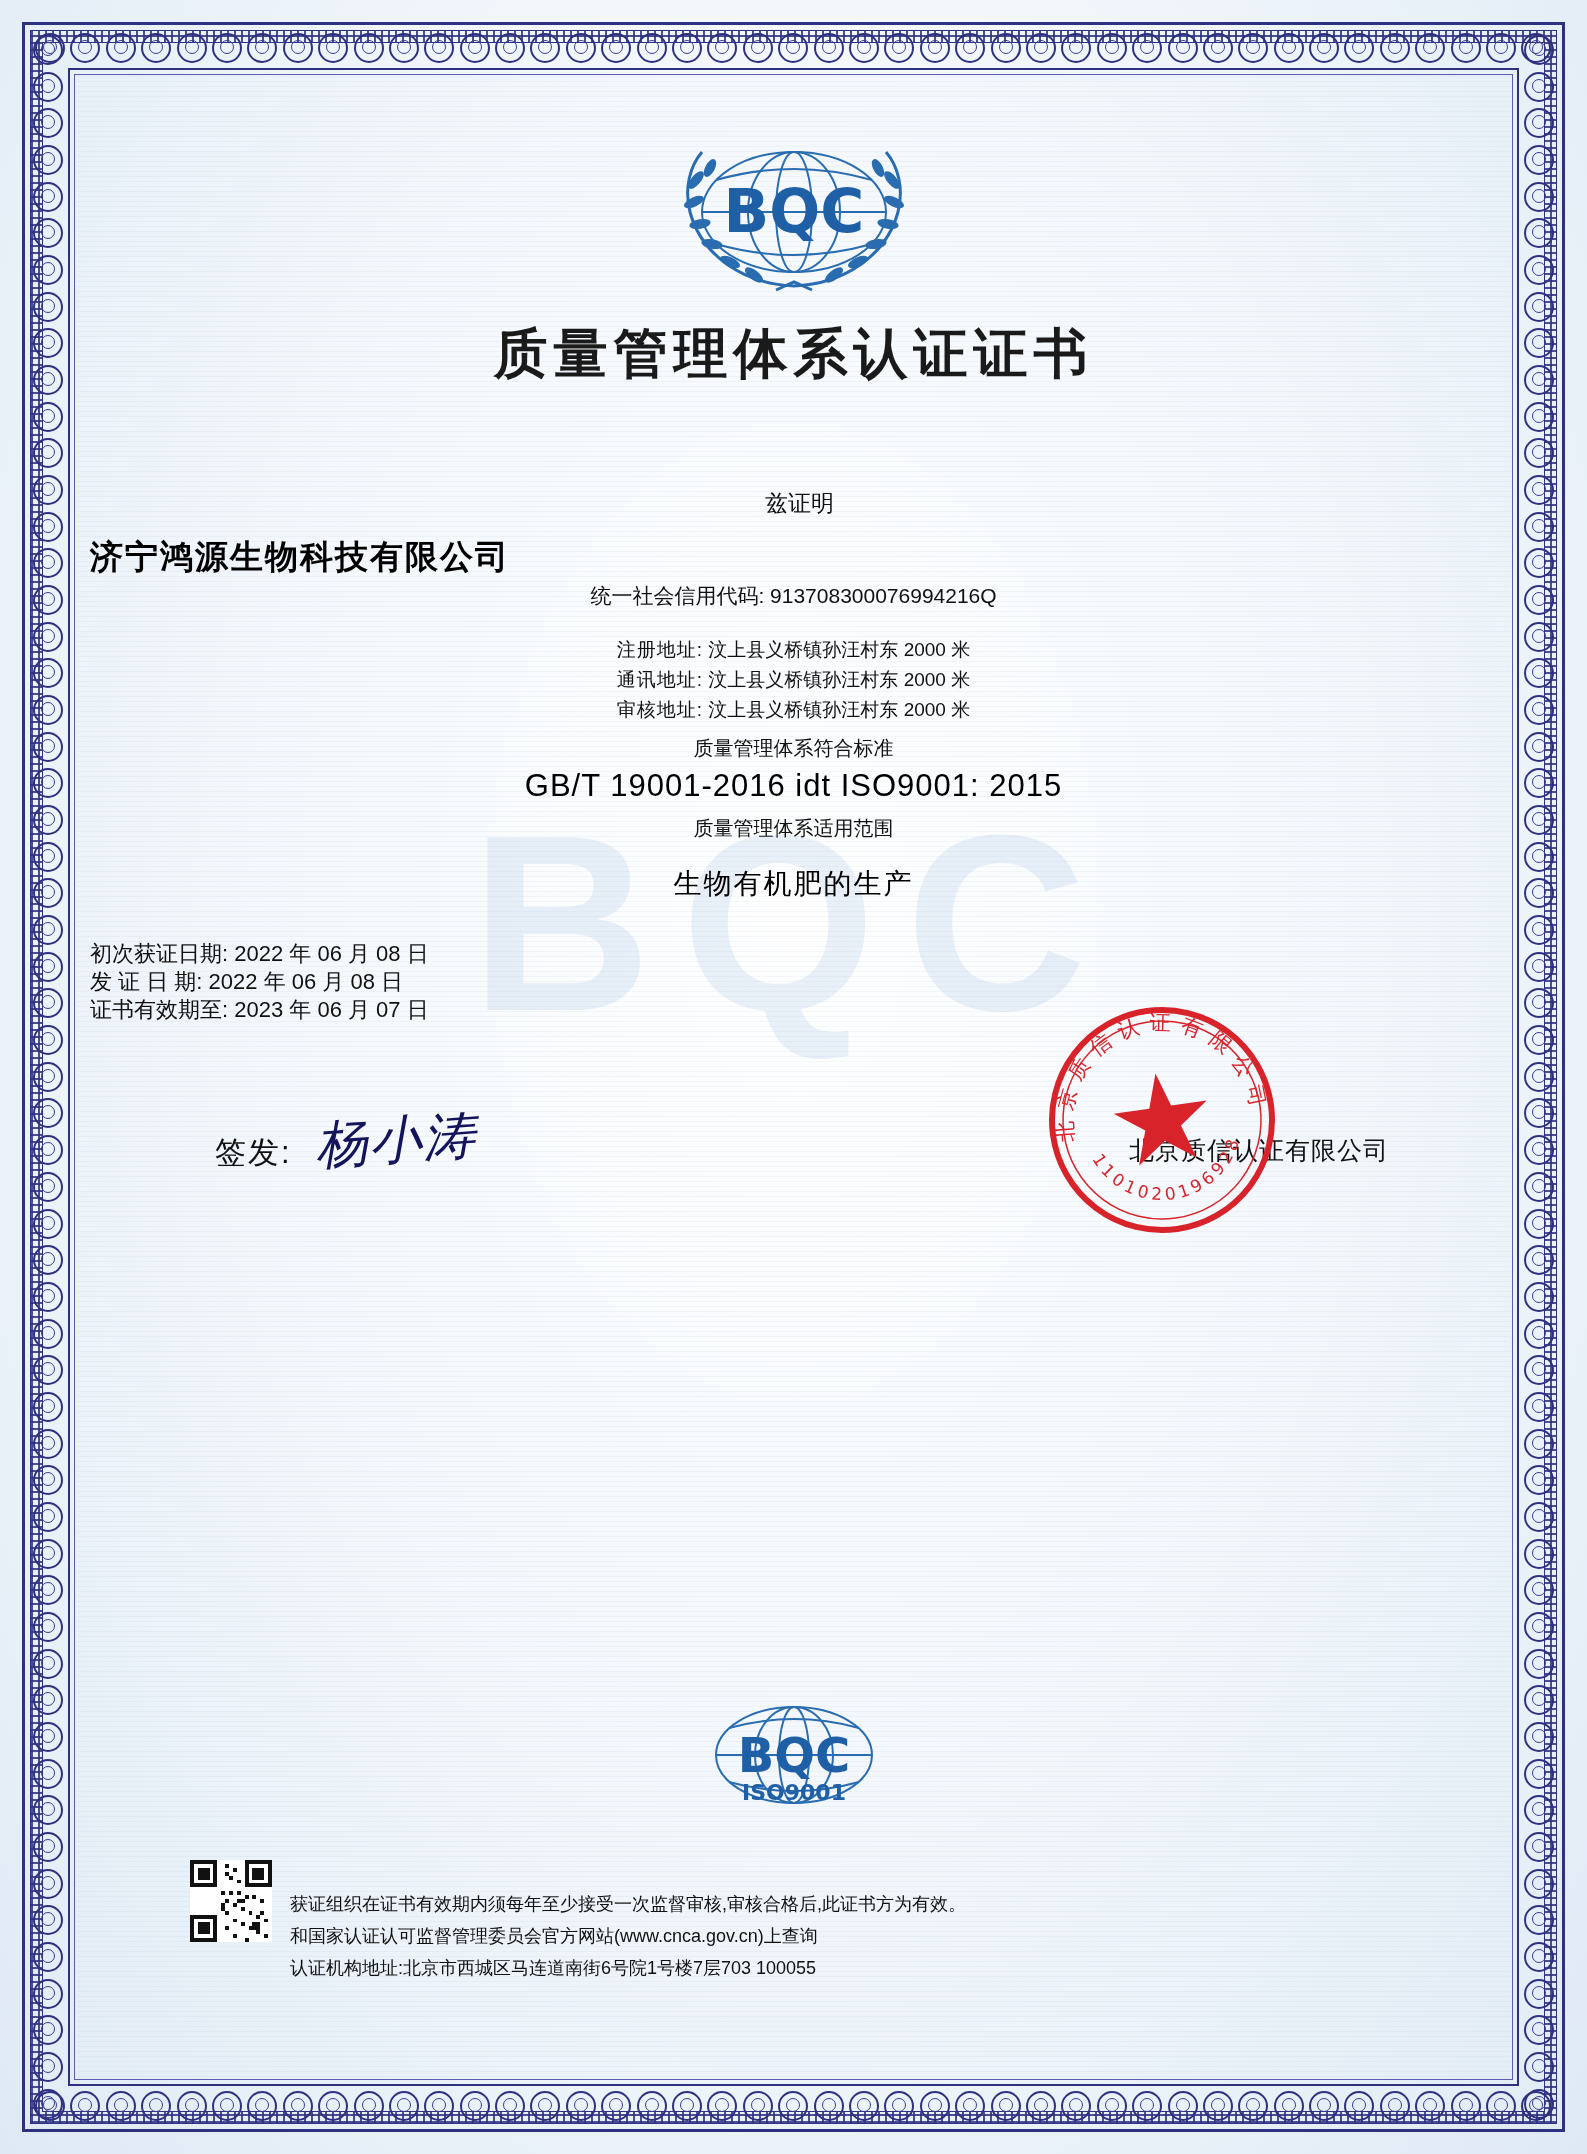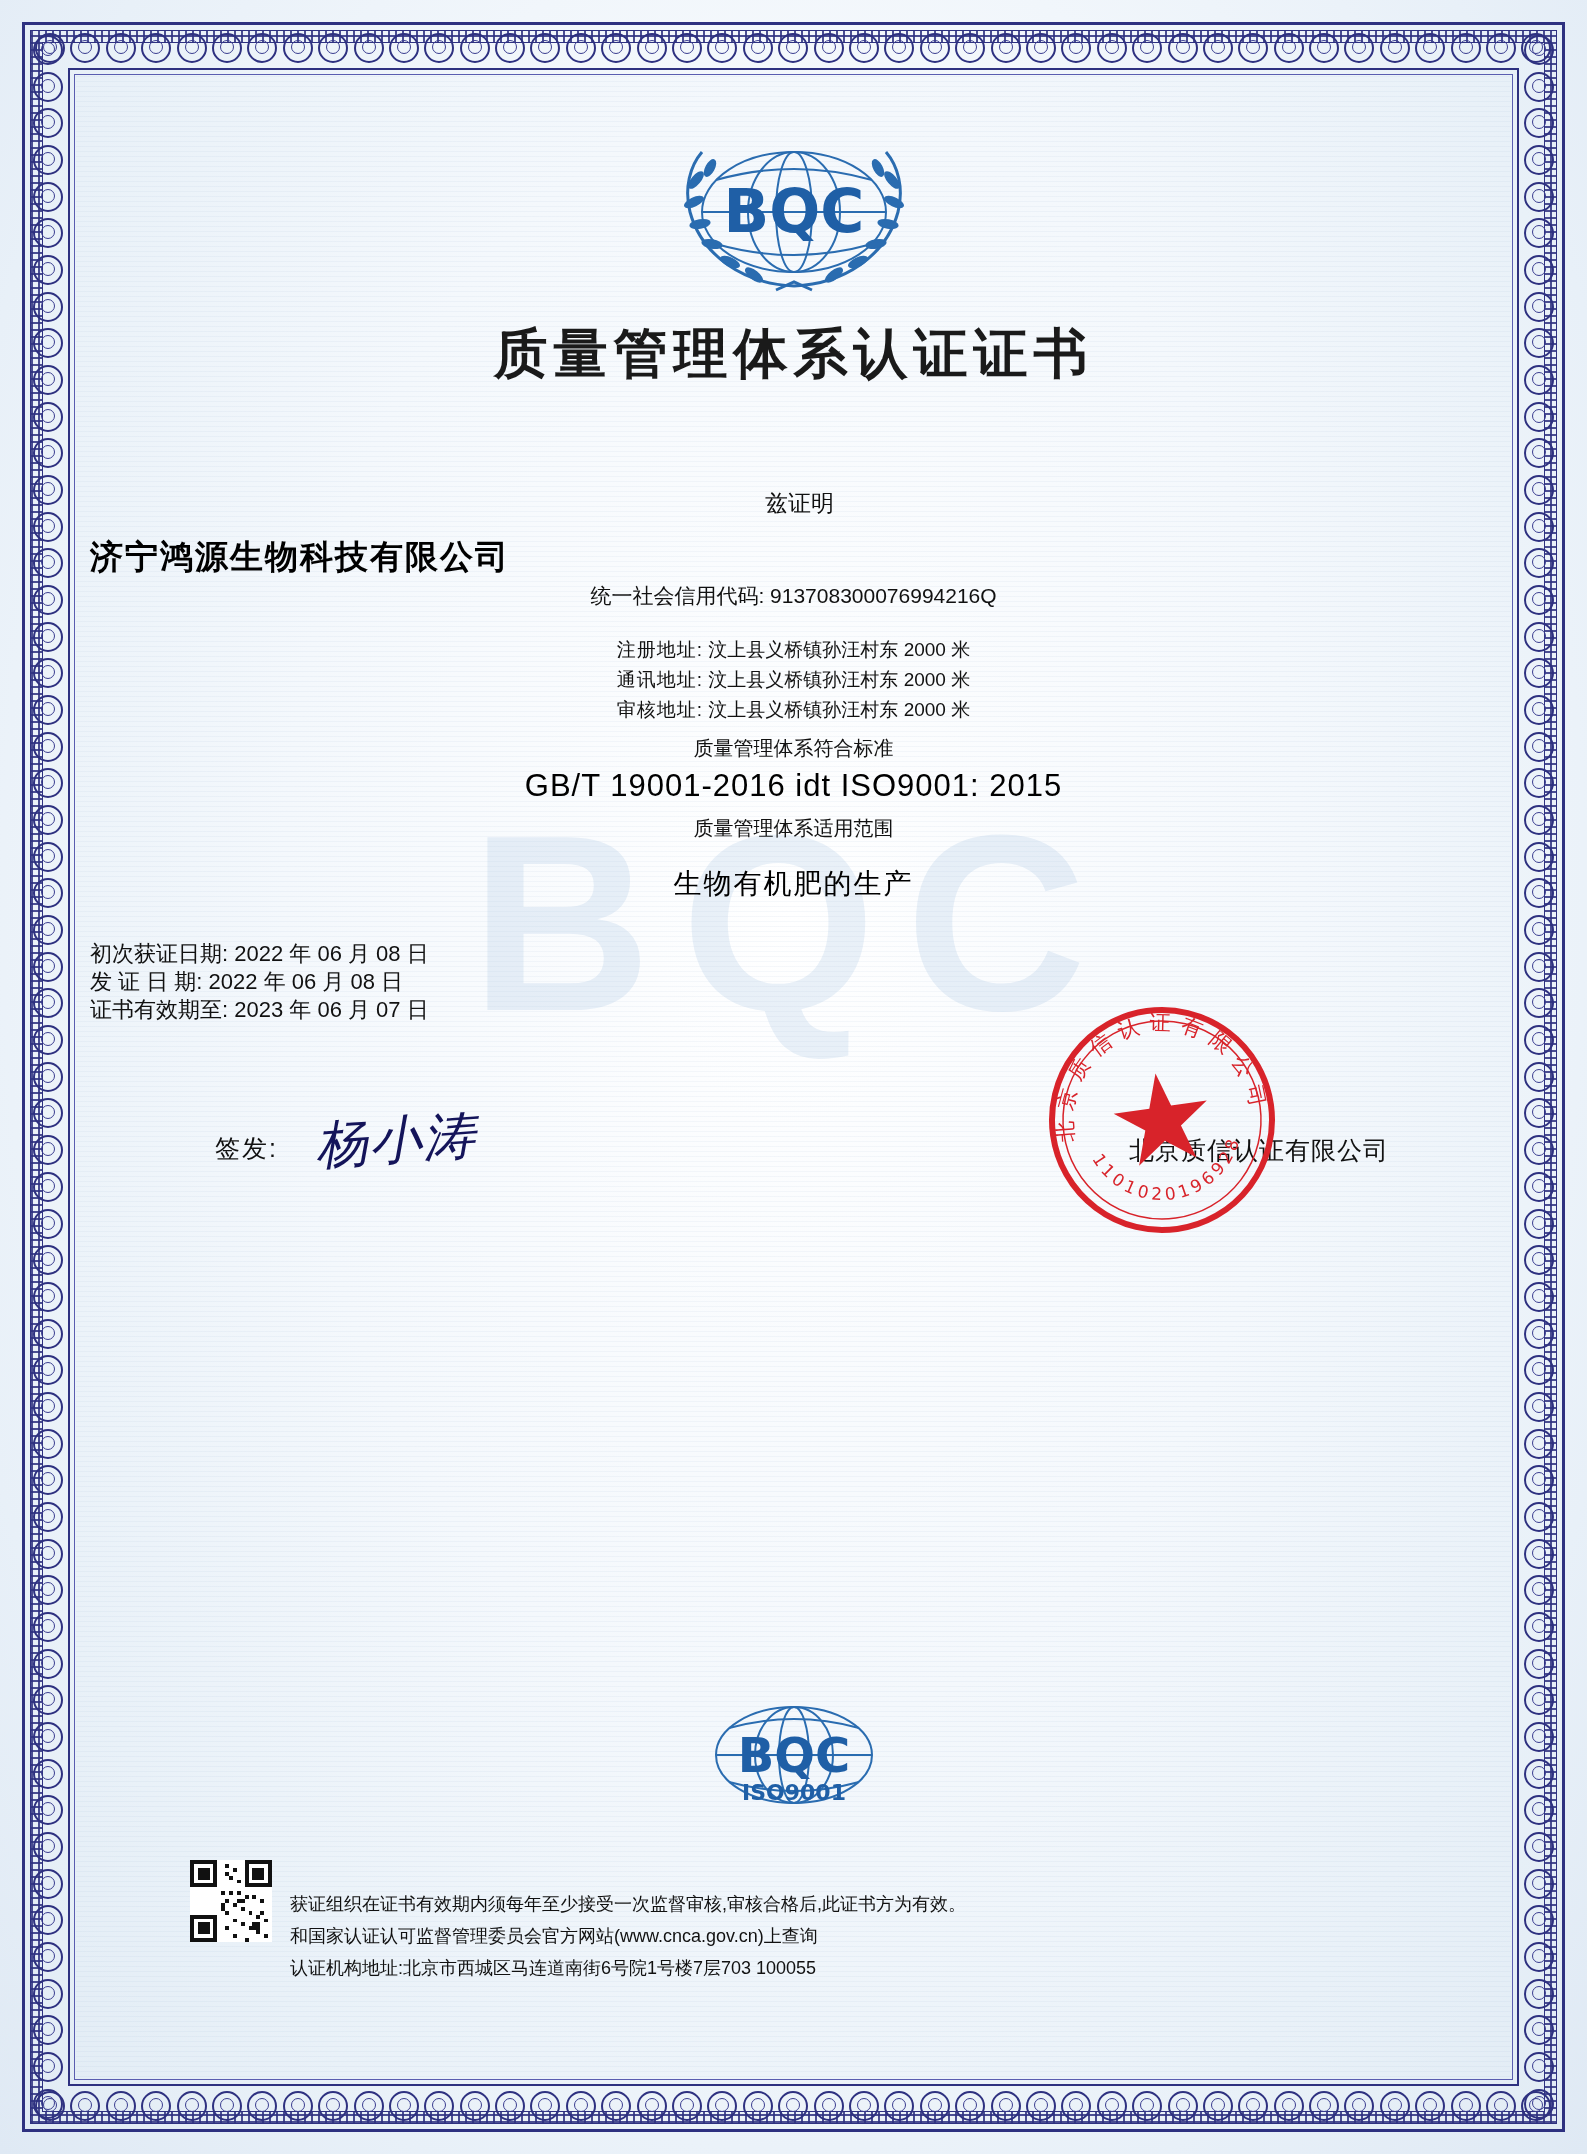--- a/index.html
+++ b/index.html
@@ -234,21 +234,21 @@
   .sign-row {
     position: absolute;
     left: 0; right: 0;
     top: 1020px;
     height: 90px;
   }
   .sign-label {
     position: absolute;
     left: 125px;
     top: 22px;
-    font-size: 25px;
+    font-size: 31px;
     color: #111;
     letter-spacing: 2px;
   }
   .signature {
     position: absolute;
     left: 225px;
     top: -4px;
     font-size: 52px;
     color: #14145a;
     font-family: "DejaVu Serif", "Liberation Serif", serif;

